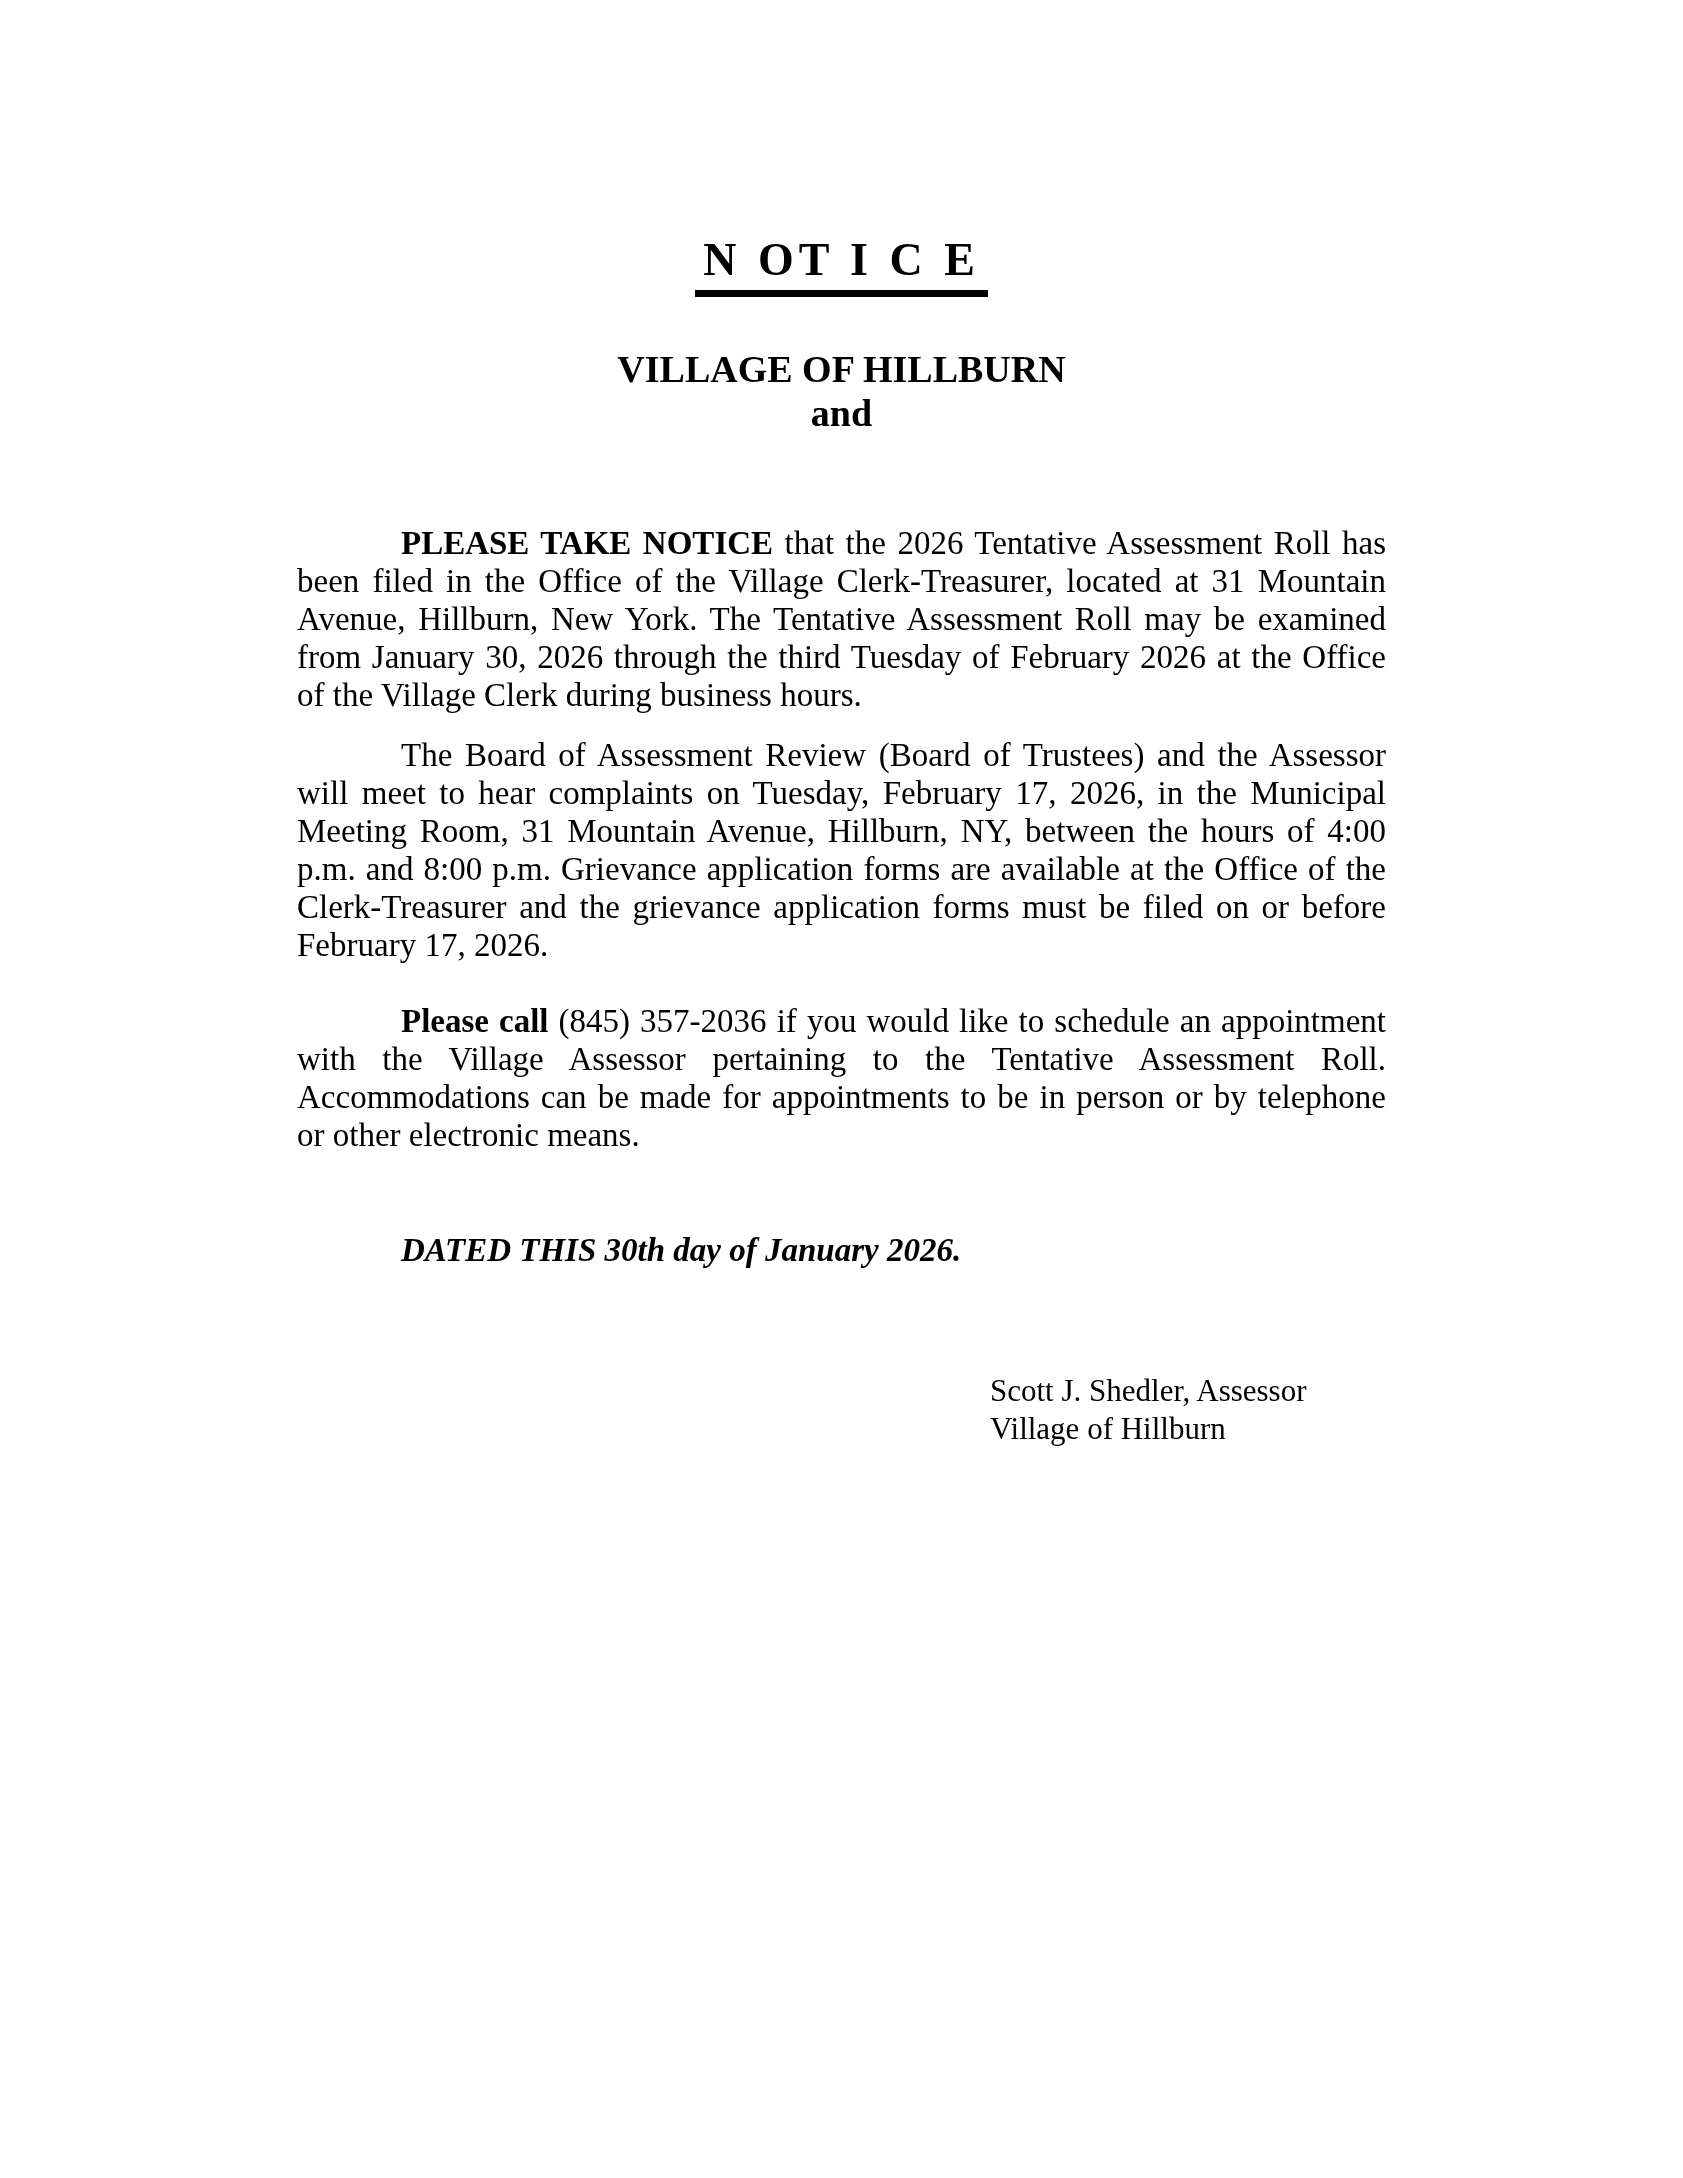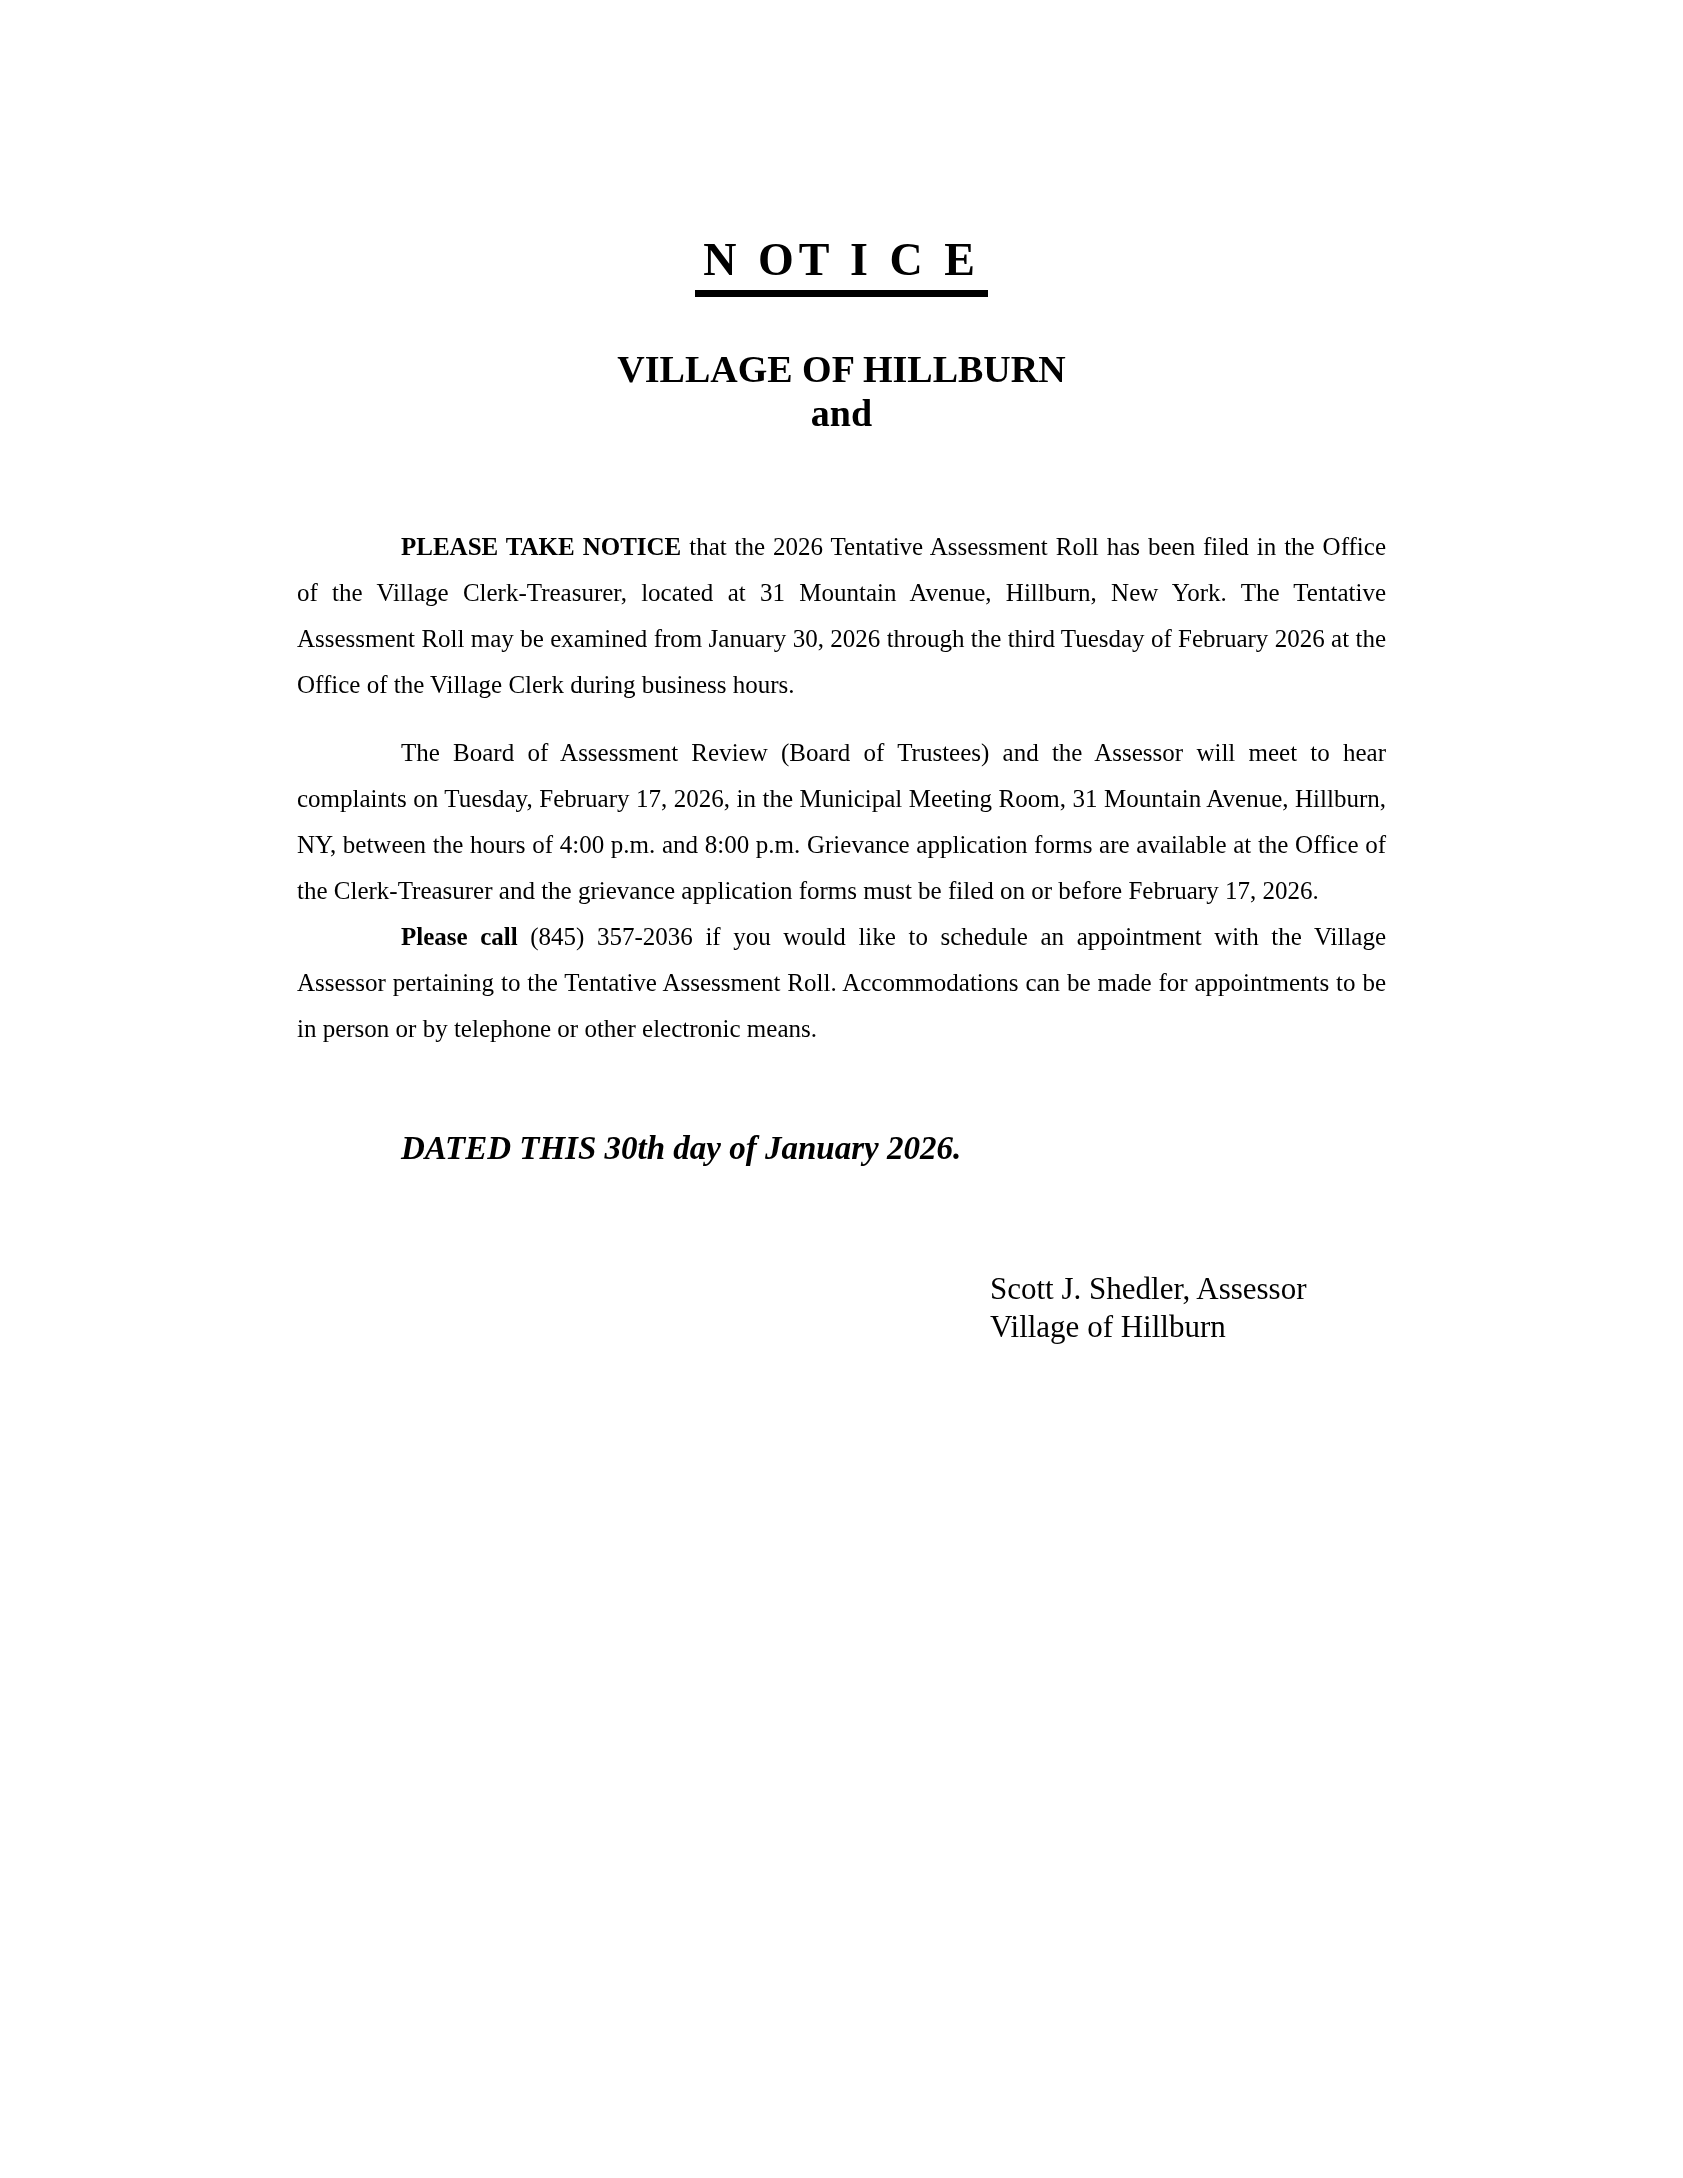--- a/index.html
+++ b/index.html
@@ -38,28 +38,28 @@
   }
   .heading-block {
     margin-top: 50px;
     text-align: center;
     font-size: 38px;
     font-weight: bold;
     line-height: 44px;
   }
   .body-para {
     margin: 0;
-    font-size: 25px;
-    line-height: 46px;
+    font-size: 33px;
+    line-height: 38px;
     text-align: justify;
     text-indent: 104px;
   }
   .para-1 { margin-top: 89px; }
   .para-2 { margin-top: 22px; }
-  .para-3 { }
+  .para-3 { margin-top: 38px; }
   .dated-line {
     margin: 77px 0 0 0;
     font-size: 33px;
     line-height: 38px;
     font-weight: bold;
     text-indent: 104px;
     font-style: italic;
   }
   .signature-block {
     margin-top: 103px;

